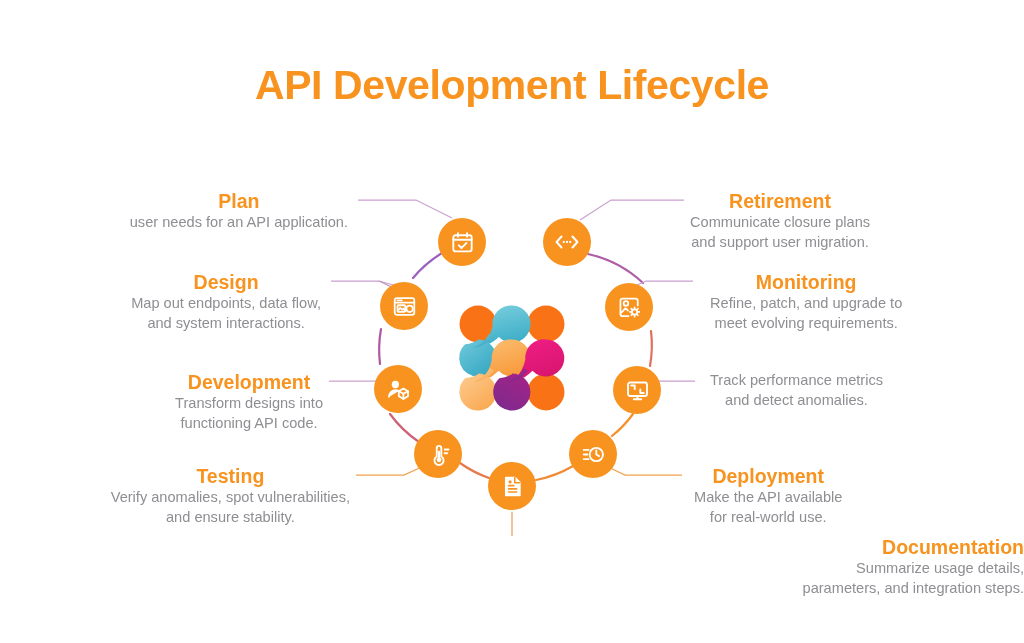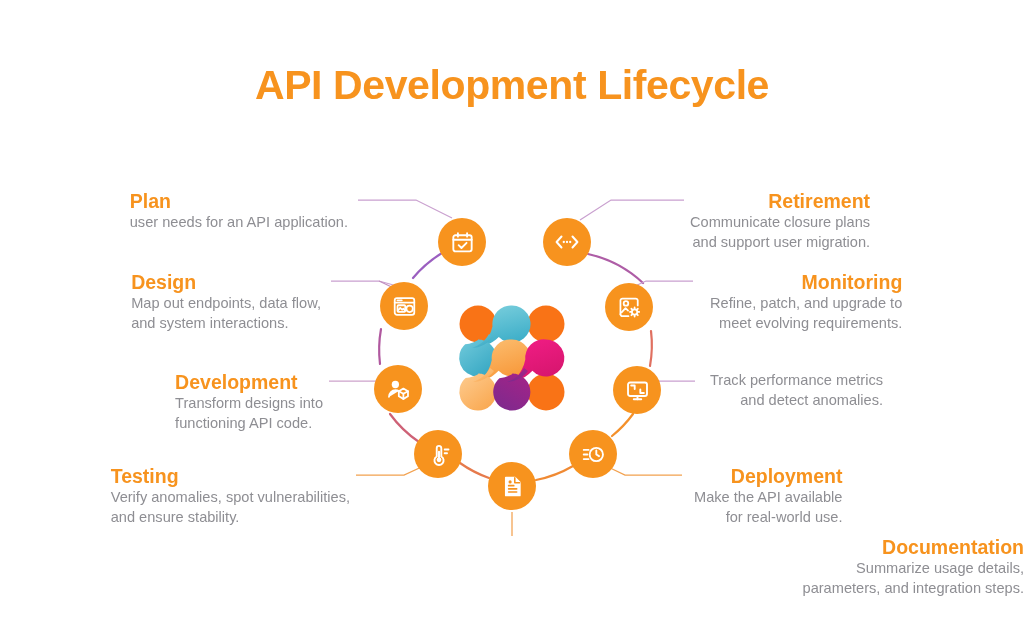--- a/index.html
+++ b/index.html
@@ -24,22 +24,22 @@
 
   .label{position:absolute;}
   .label .ttl{
     font-size:19.5px;font-weight:bold;color:#F7931E;
     line-height:23px;white-space:nowrap;
   }
   .label .desc{
     font-size:14.6px;color:#8e8e93;line-height:19.5px;
     white-space:nowrap;font-weight:400;
   }
-  .label.right{text-align:right;}
-  .label.left{text-align:left;margin-left:44px;}
+  .label.right{text-align:center;}
+  .label.left{text-align:center;margin-left:44px;}
   .label.center{text-align:right;}
 
   .icon-node{position:absolute;width:0;height:0;}
   .icon-node .disc{
     position:absolute;left:-24px;top:-24px;
     width:48px;height:48px;border-radius:50%;
     background:#F7931E;
     display:flex;align-items:center;justify-content:center;
   }
   .icon-node svg{display:block;}

